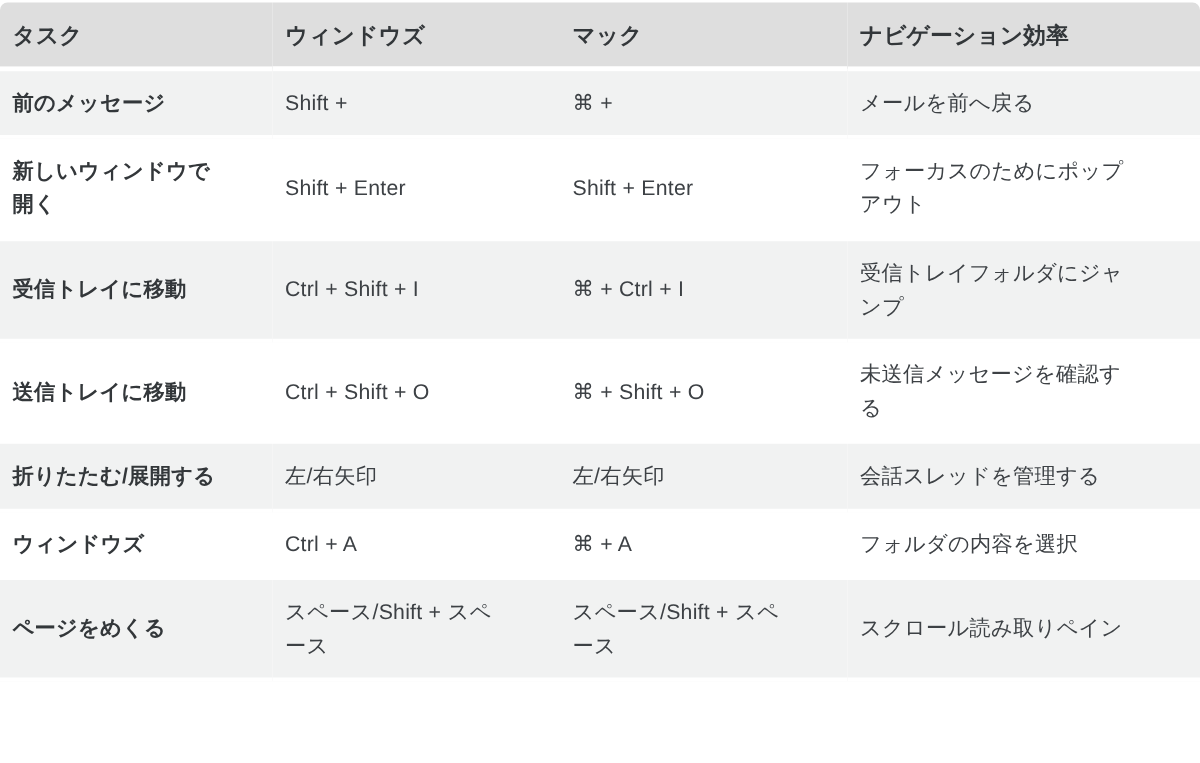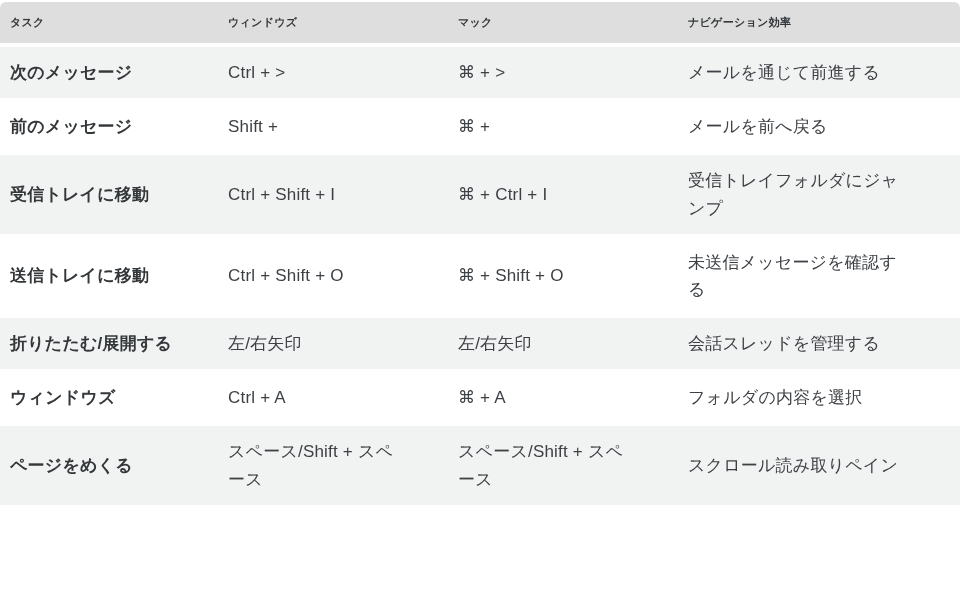--- a/index.html
+++ b/index.html
@@ -26,21 +26,21 @@
     table-layout: fixed;
     margin-top: 2px;
   }
   col.c1 { width: 218px; }
   col.c2 { width: 230px; }
   col.c3 { width: 230px; }
   col.c4 { width: 282px; }
   th {
     background: var(--header-bg);
     color: var(--header-text);
-    font-size: 11px;
+    font-size: 18px;
     font-weight: bold;
     text-align: left;
     padding: 13px 10px 12px 10px;
     line-height: 1.45;
     border-bottom: 4px solid #ffffff;
     letter-spacing: 0.3px;
   }
   th:first-child { border-top-left-radius: 6px; }
   th:last-child  { border-top-right-radius: 6px; }
   td {
@@ -70,30 +70,32 @@
   <thead>
     <tr>
       <th>タスク</th>
       <th>ウィンドウズ</th>
       <th>マック</th>
       <th>ナビゲーション効率</th>
     </tr>
   </thead>
   <tbody>
     <tr>
-      <td class="cell-task">次のメッセージ</td>
-      <td>Ctrl + &gt;</td>
-      <td>⌘ + &gt;</td>
-      <td>メールを通じて前進する</td>
-    </tr>
-    <tr>
       <td class="cell-task">前のメッセージ</td>
       <td>Shift +</td>
       <td>⌘ +</td>
       <td>メールを前へ戻る</td>
+    </tr>
+    <tr>
+      <td class="cell-task">新しいウィンドウで
+開く</td>
+      <td>Shift + Enter</td>
+      <td>Shift + Enter</td>
+      <td>フォーカスのためにポップ
+アウト</td>
     </tr>
     <tr>
       <td class="cell-task">受信トレイに移動</td>
       <td>Ctrl + Shift + I</td>
       <td>⌘ + Ctrl + I</td>
       <td>受信トレイフォルダにジャ
 ンプ</td>
     </tr>
     <tr>
       <td class="cell-task">送信トレイに移動</td>

